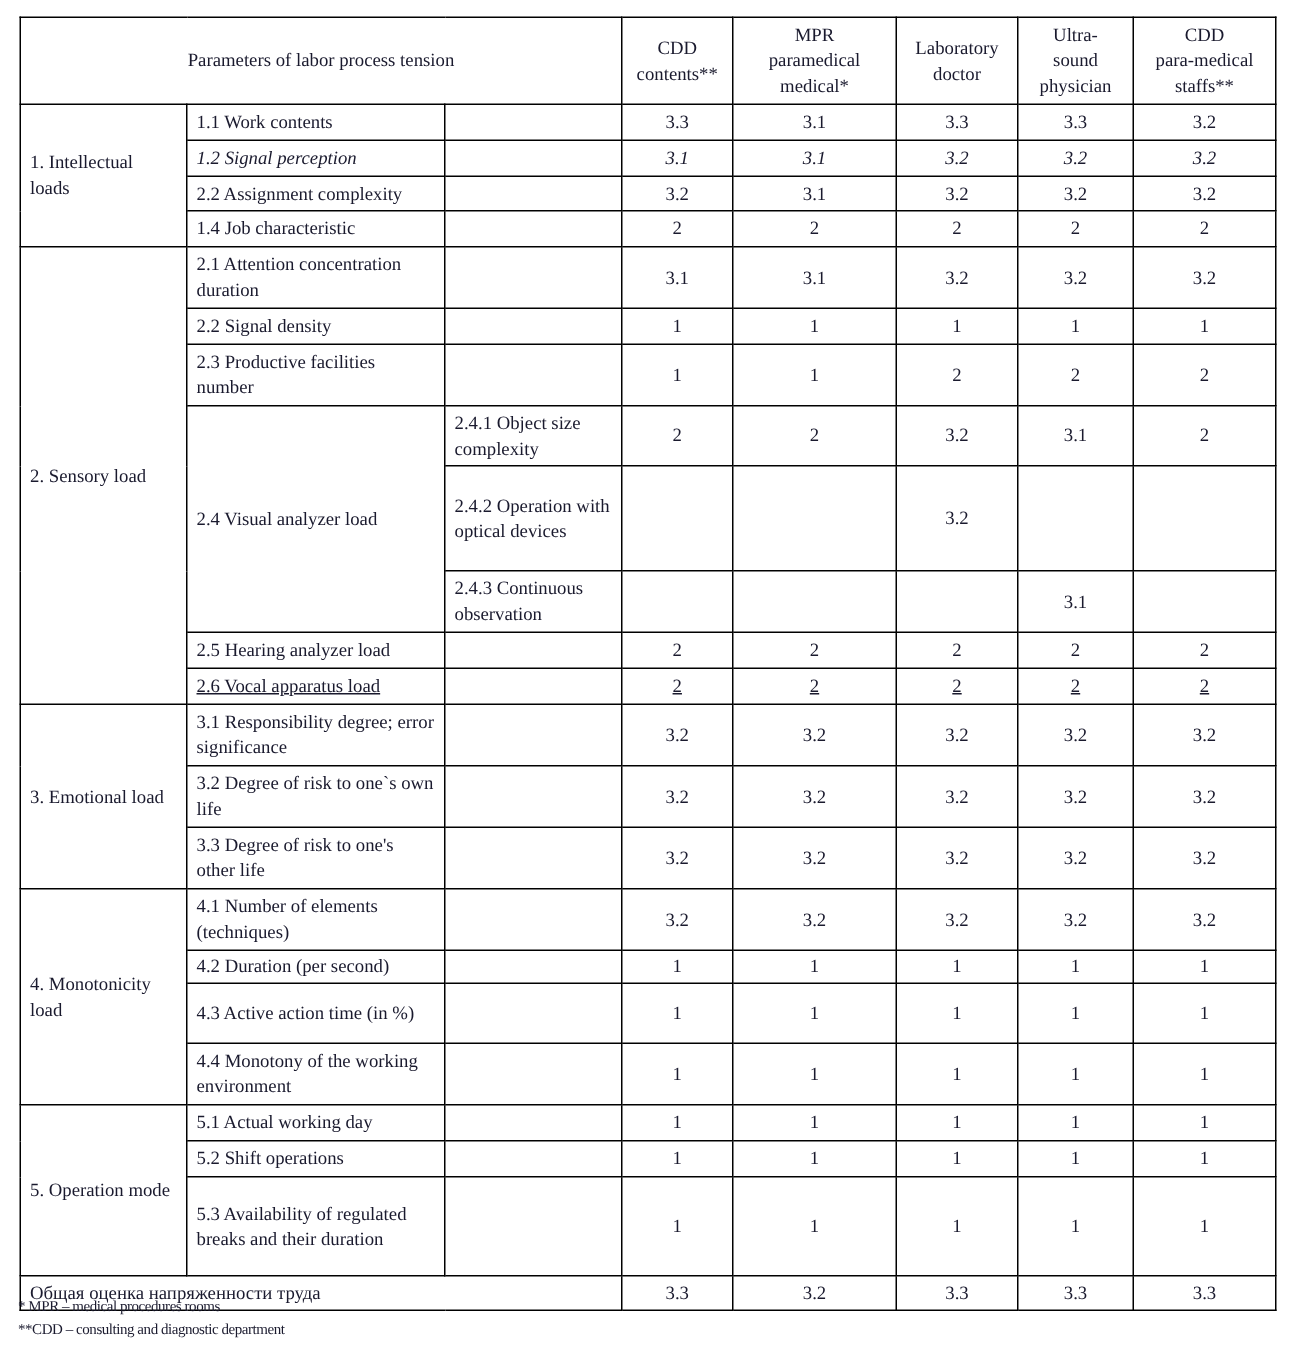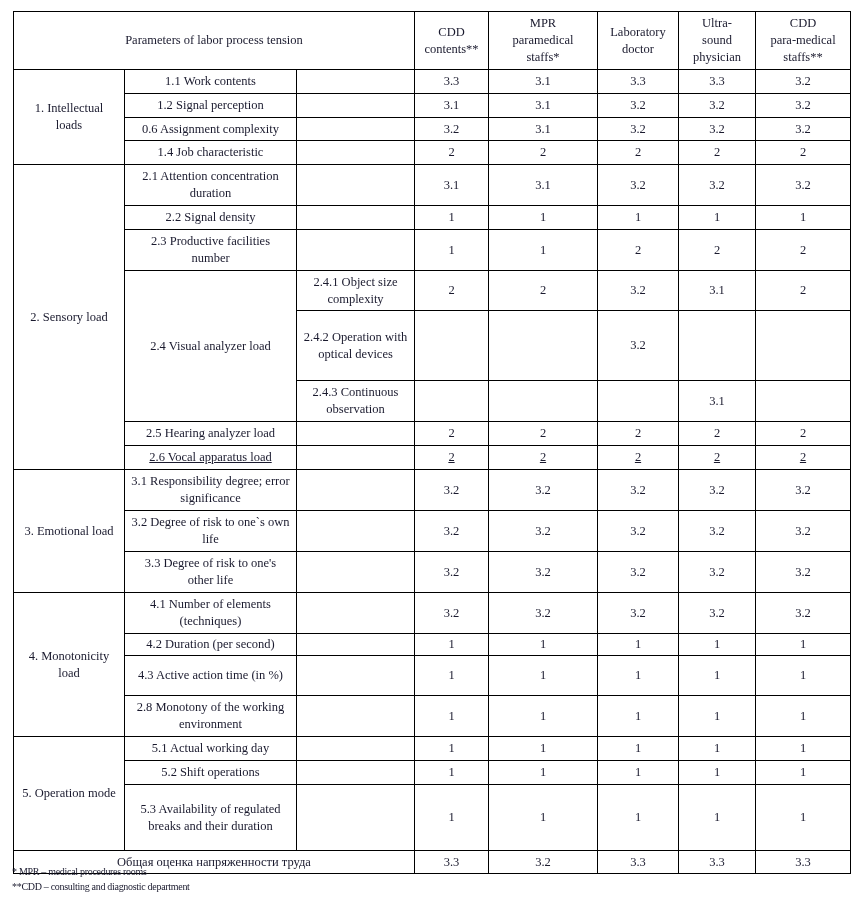--- a/index.html
+++ b/index.html
@@ -4,69 +4,69 @@
 <style>
   html, body { margin: 0; padding: 0; background: #ffffff; }
   body { width: 864px; height: 905px; position: relative; overflow: hidden;
          font-family: "Liberation Serif", "DejaVu Serif", serif; color: #1a1a2e; }
   table.main { position: absolute; left: 13px; top: 11px; border-collapse: collapse;
                table-layout: fixed; width: 837px; font-size: 12.5px; line-height: 17px; }
   table.main td, table.main th { border: 1px solid #000; padding: 0 6px; vertical-align: middle;
                font-weight: normal; overflow: hidden; }
   table.main th { text-align: center; padding: 0 3px; }
   td.num { text-align: center; padding: 0 2px; }
-  td.left { text-align: center; }
+  td.left { text-align: left; }
   .footnotes { position: absolute; left: 12px; top: 864px; font-size: 10px; line-height: 15px; letter-spacing: -0.3px; }
 </style>
 </head>
 <body>
 
 <table class="main">
   <colgroup>
     <col style="width:111px">
       <col style="width:172px">
       <col style="width:118px">
     <col style="width:74px">
       <col style="width:109px">
       <col style="width:81px">
     <col style="width:77px">
       <col style="width:95px">
   </colgroup>
   <thead>
     <tr style="height:58px">
       <th colspan="3">Parameters of labor process tension</th>
       <th><span>CDD</span><br><span>contents**</span></th>
-      <th><span>MPR</span><br><span>paramedical</span><br><span>staffs*</span></th>
+      <th><span>MPR</span><br><span>paramedical</span><br><span>medical*</span></th>
       <th><span>Laboratory</span><br><span>doctor</span></th>
       <th><span>Ultra-</span><br><span>sound</span><br><span>physician</span></th>
       <th><span>CDD</span><br><span>para-medical</span><br><span>staffs**</span></th>
     </tr>
   </thead>
   <tbody id="tbody">
       <tr style="height: 24px;">
         <td rowspan="4" class="left">1. Intellectual loads</td>
         <td class="left">1.1 Work contents</td>
         <td></td>
         <td class="num">3.3</td>
         <td class="num">3.1</td>
         <td class="num">3.3</td>
         <td class="num">3.3</td>
         <td class="num">3.2</td>
       </tr>
-      <tr style="height: 24px;">
+      <tr style="height: 24px; font-style: italic;">
         <td class="left">1.2 Signal perception</td>
         <td></td>
         <td class="num">3.1</td>
         <td class="num">3.1</td>
         <td class="num">3.2</td>
         <td class="num">3.2</td>
         <td class="num">3.2</td>
       </tr>
       <tr style="height: 23px;">
-        <td class="left">0.6 Assignment complexity</td>
+        <td class="left">2.2 Assignment complexity</td>
         <td></td>
         <td class="num">3.2</td>
         <td class="num">3.1</td>
         <td class="num">3.2</td>
         <td class="num">3.2</td>
         <td class="num">3.2</td>
       </tr>
       <tr style="height: 24px; margin-top: 42px;">
         <td class="left">1.4 Job characteristic</td>
         <td></td>
@@ -197,21 +197,21 @@
       <tr style="height: 40px;">
         <td class="left">4.3 Active action time (in %)</td>
         <td></td>
         <td class="num">1</td>
         <td class="num">1</td>
         <td class="num">1</td>
         <td class="num">1</td>
         <td class="num">1</td>
       </tr>
       <tr style="height: 41px;">
-        <td class="left">2.8 Monotony of the working environment</td>
+        <td class="left">4.4 Monotony of the working environment</td>
         <td></td>
         <td class="num">1</td>
         <td class="num">1</td>
         <td class="num">1</td>
         <td class="num">1</td>
         <td class="num">1</td>
       </tr>
       <tr style="height: 24px;">
         <td rowspan="3" class="left">5. Operation mode</td>
         <td class="left">5.1 Actual working day</td>

